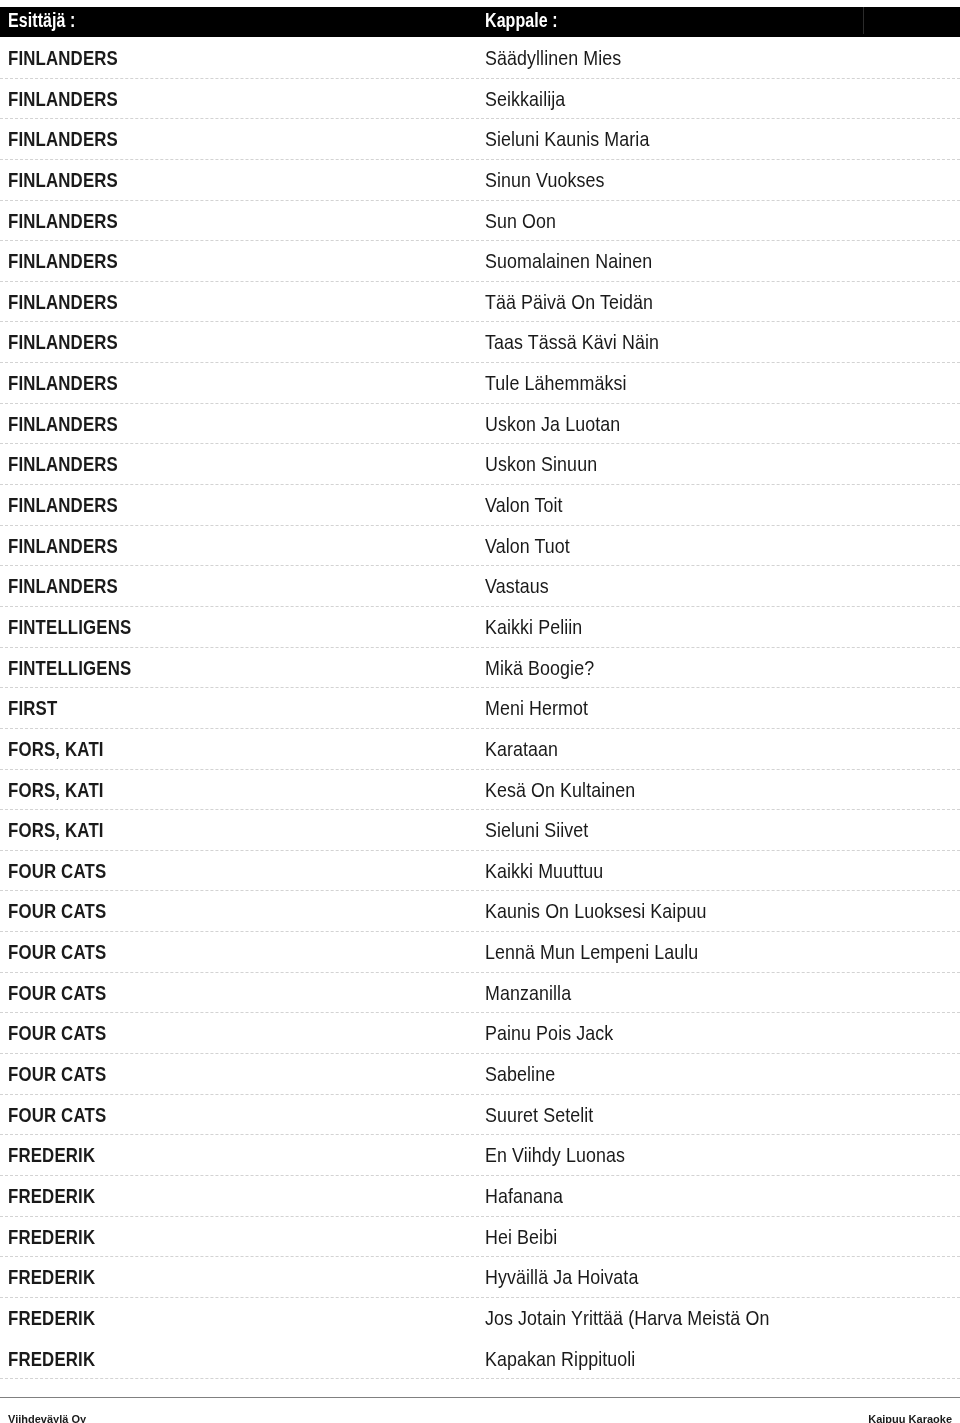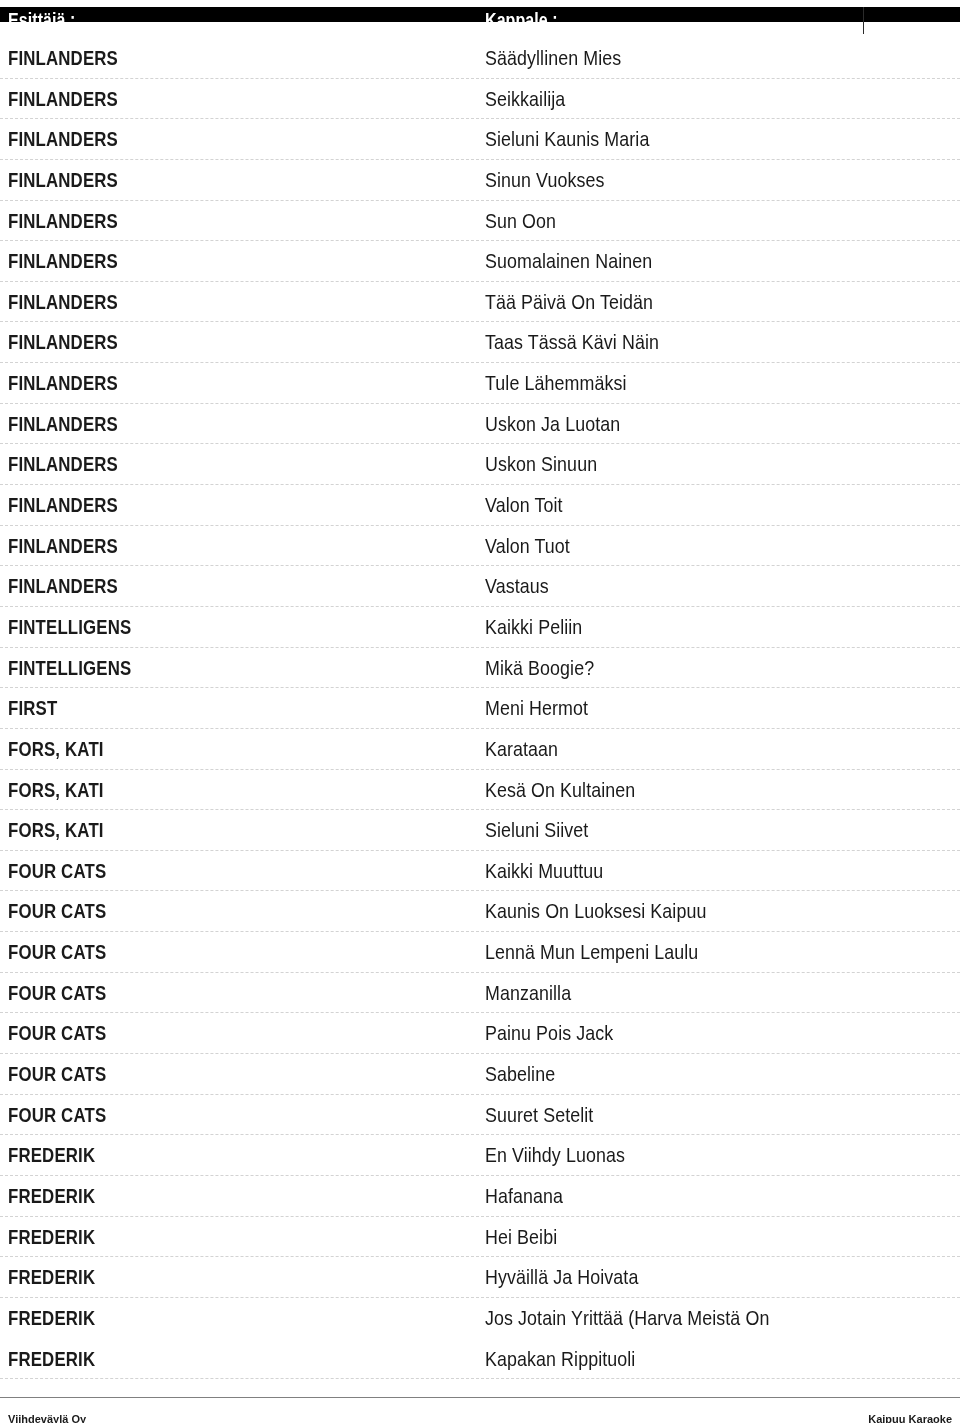--- a/index.html
+++ b/index.html
@@ -22,21 +22,21 @@
     height: 1423px;
     box-sizing: border-box;
   }
 
   
   .header-bar {
     position: absolute;
     left: 0;
     top: 7px;
     width: 960px;
-    height: 15px;
+    height: 30px;
     background: #000000;
     box-sizing: border-box;
   }
   .header-bar .col-artist,
   .header-bar .col-song {
     position: absolute;
     top: 0;
     height: 27px;
     line-height: 26px;
     color: #ffffff;

